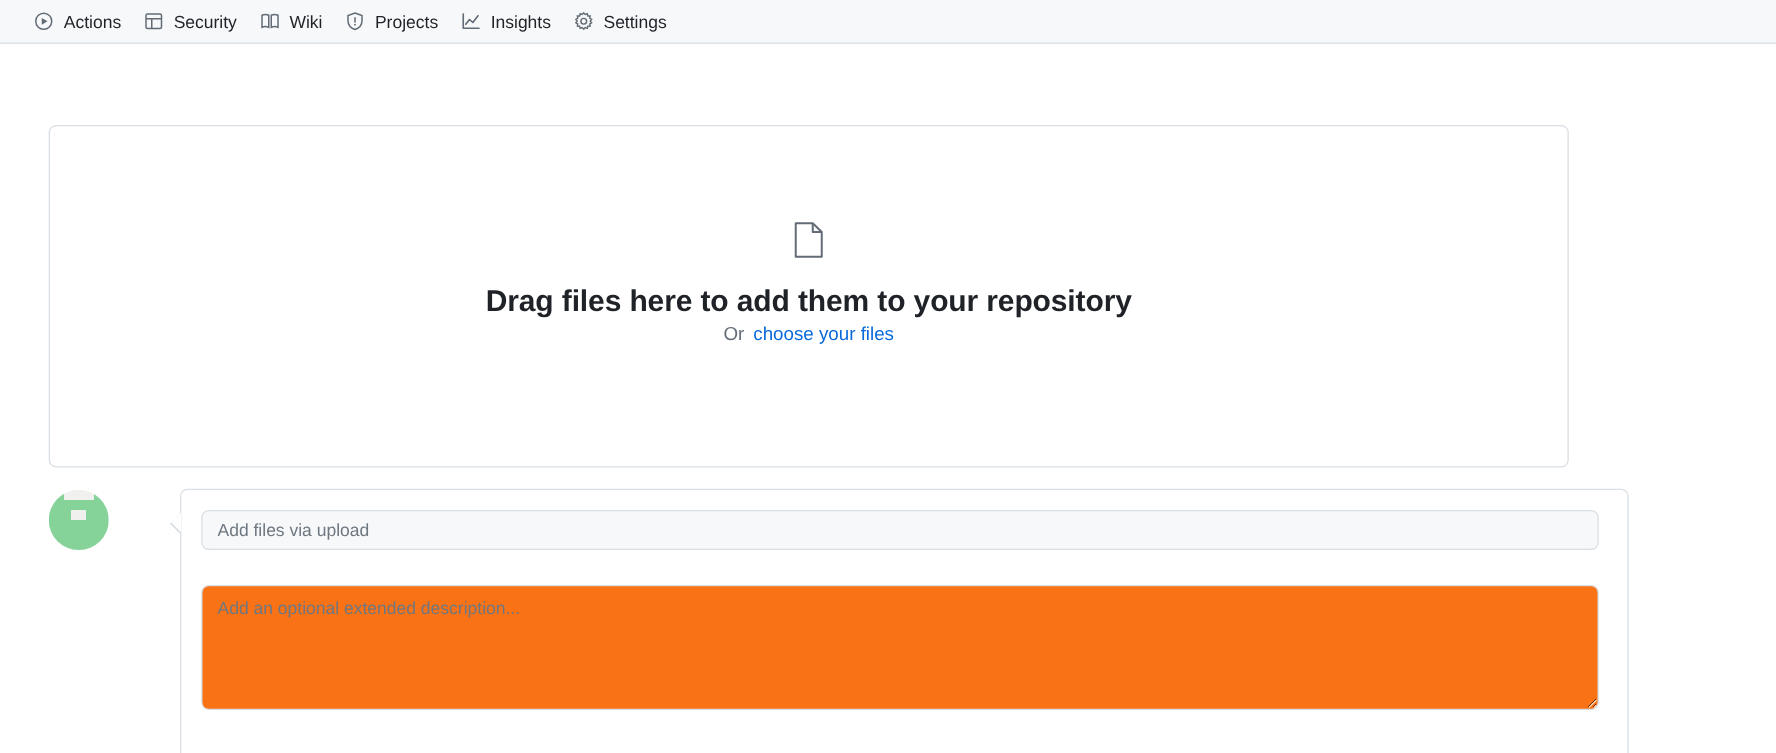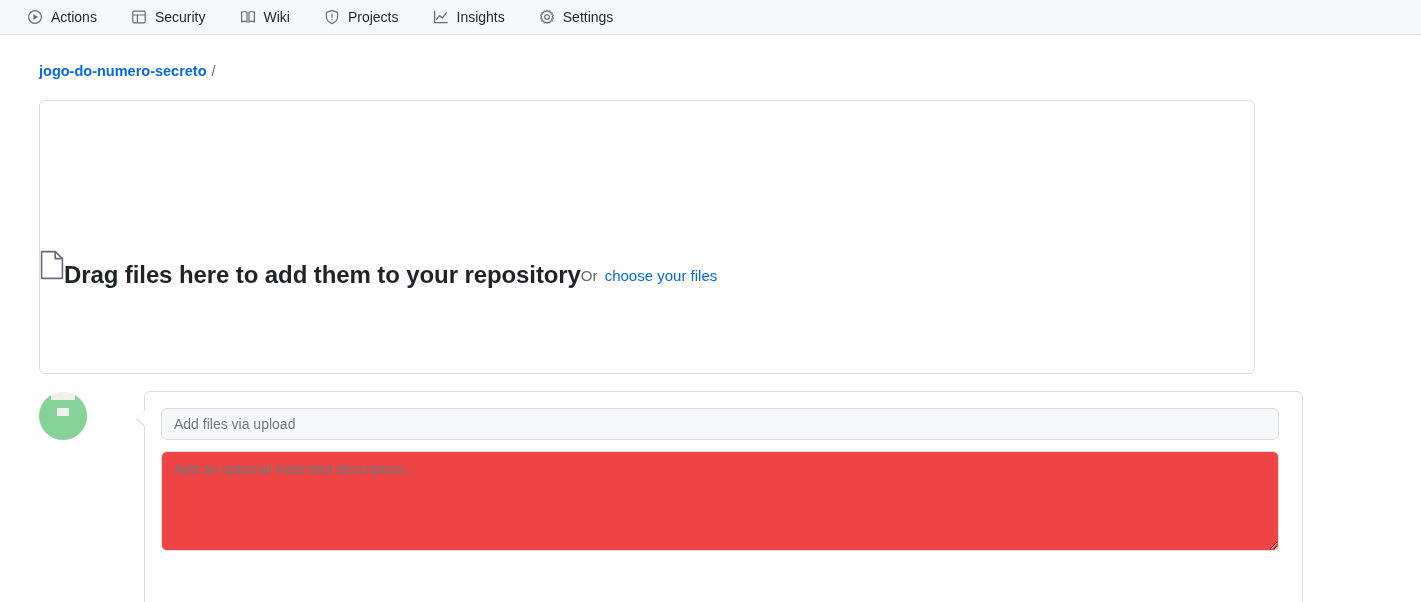--- a/index.html
+++ b/index.html
@@ -16,21 +16,21 @@
   }
 
   
   .repo-nav {
     height: 35px;
     background: #f6f8fa;
     border-bottom: 1px solid #d8dee4;
     display: flex;
     align-items: center;
     padding-left: 18px;
-    gap: 16px;
+    gap: 0px;
   }
   .nav-item {
     display: flex;
     align-items: center;
     gap: 8px;
     padding: 0 9px;
     height: 34px;
     cursor: pointer;
     color: #1f2328;
     font-size: 14px;
@@ -79,21 +79,21 @@
   .dropzone {
     position: absolute;
     left: 39px;
     top: 100px;
     width: 1216px;
     height: 274px;
     border: 1px solid #d8dee4;
     border-radius: 6px;
     background: #ffffff;
     display: flex;
-    flex-direction: row;
+    flex-direction: column;
     align-items: center;
     justify-content: flex-start;
     padding-top: 76px;
   }
   .file-icon {
     width: 24px;
     height: 30px;
     color: #636c76;
     margin-bottom: 21px;
   }
@@ -184,26 +184,26 @@
     background: #f6f8fa;
     border: 1px solid #d8dee4;
     border-radius: 6px;
     outline: none;
   }
   .commit-input::placeholder { color: #6e7781; opacity: 1; }
   .commit-desc {
     display: block;
     width: 1118px;
     height: 100px;
-    margin-top: 11px;
+    margin-top: 28px;
     padding: 7px 12px;
     font-family: "Liberation Sans", sans-serif;
     font-size: 14px;
     color: #1f2328;
-    background: #ef4444;
+    background: #f97316;
     border: 1px solid #d8dee4;
     border-radius: 6px;
     outline: none;
     resize: vertical;
     line-height: 1.5;
   }
   .commit-desc::placeholder { color: #6e7781; opacity: 1; }
 </style>
 </head>
 <body>
@@ -268,24 +268,20 @@
         <path d="M8 1.3 L9.15 2.6 L10.85 2 L11.3 3.75 L13.1 3.8 L12.8 5.55 L14.3 6.5 L13.2 7.85 L14.3 9.2 L12.8 10.15 L13.1 11.9 L11.3 11.95 L10.85 13.7 L9.15 13.1 L8 14.4 L6.85 13.1 L5.15 13.7 L4.7 11.95 L2.9 11.9 L3.2 10.15 L1.7 9.2 L2.8 7.85 L1.7 6.5 L3.2 5.55 L2.9 3.8 L4.7 3.75 L5.15 2 L6.85 2.6 Z"></path>
       </svg>
     </span>
     <span class="nav-label">Settings</span>
   </div>
 
 </nav>
 
 <div class="page">
 
-  <div class="breadcrumb">
-    <a class="repo-link">jogo-do-numero-secreto</a>
-    <span class="sep">/</span>
-  </div>
 
   
   <div class="dropzone">
     <span class="file-icon">
       <svg width="24" height="30" viewBox="0 0 24 30" fill="none" stroke="#636c76" stroke-width="1.6" stroke-linejoin="round">
         <path d="M1.6 1.6 H15.2 L22.4 8.6 V28.4 H1.6 Z"></path>
         <path d="M15.2 1.6 V8.6 H22.4"></path>
       </svg>
     </span>
     <div class="dropzone-title">Drag files here to add them to your repository</div>

